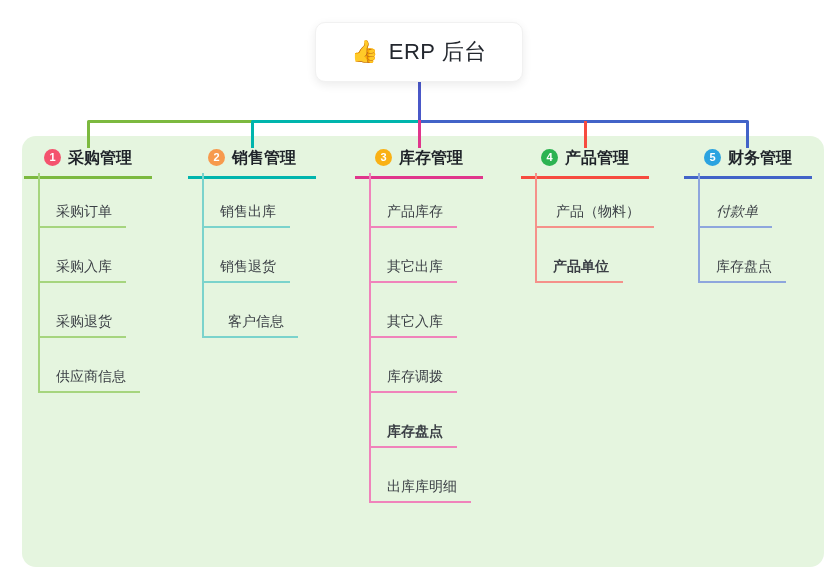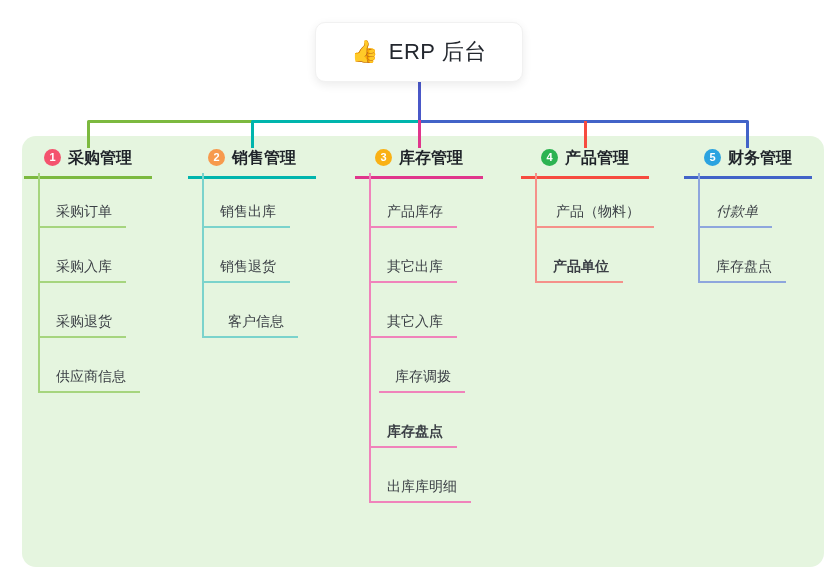--- a/index.html
+++ b/index.html
@@ -95,21 +95,21 @@
 
 <div class="branch" style="left:355px">
   <div class="branch-title" style="border-bottom-color: rgb(224, 54, 140);">
     <span class="badge" style="background-color: rgb(249, 177, 21);">3</span>
     <span>库存管理</span>
   </div>
   <div class="children" style="border-left-color: rgb(240, 131, 187);">
     <div class="item" style="border-bottom-color: rgb(240, 131, 187);">产品库存</div>
     <div class="item" style="border-bottom-color: rgb(240, 131, 187);">其它出库</div>
     <div class="item" style="border-bottom-color: rgb(240, 131, 187);">其它入库</div>
-    <div class="item" style="border-bottom-color: rgb(240, 131, 187); margin-left: 8px;">库存调拨</div>
+    <div class="item" style="border-bottom-color: rgb(240, 131, 187);">库存调拨</div>
     <div class="item" style="border-bottom-color: rgb(240, 131, 187); font-weight: bold;">库存盘点</div>
     <div class="item" style="border-bottom-color: rgb(240, 131, 187);">出库库明细</div>
   </div>
 </div>
 
 <div class="branch" style="left:521px">
   <div class="branch-title" style="border-bottom-color: rgb(246, 75, 63);">
     <span class="badge" style="background-color: rgb(44, 179, 81);">4</span>
     <span>产品管理</span>
   </div>

